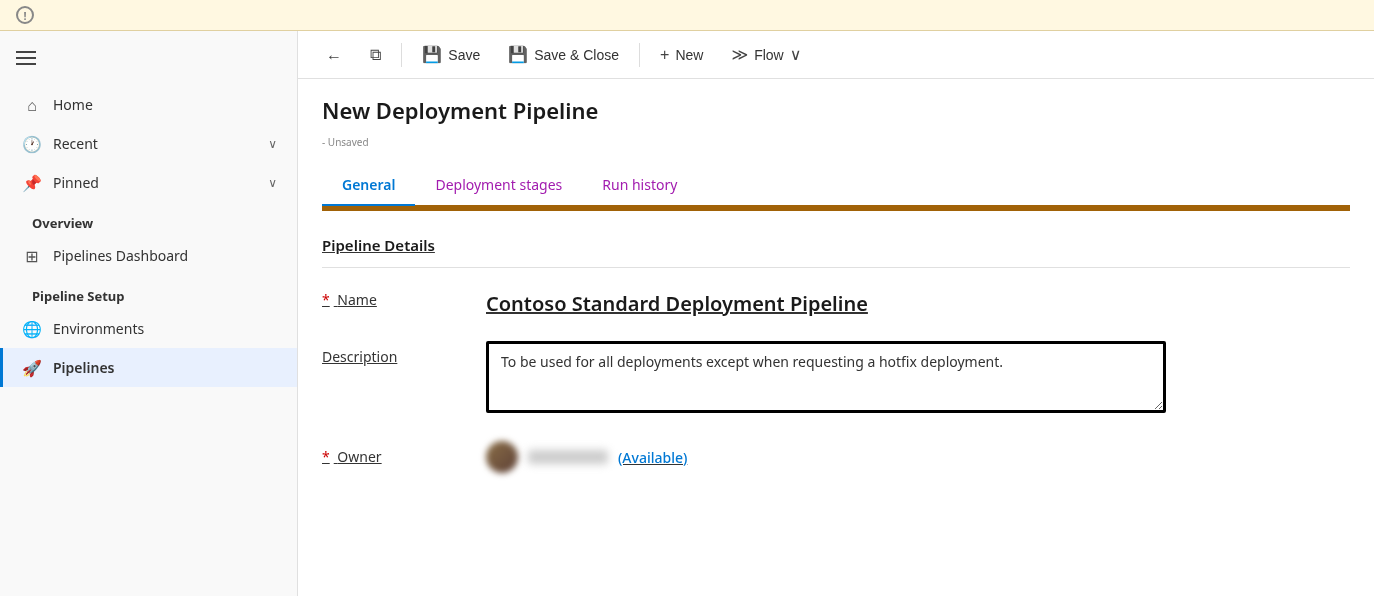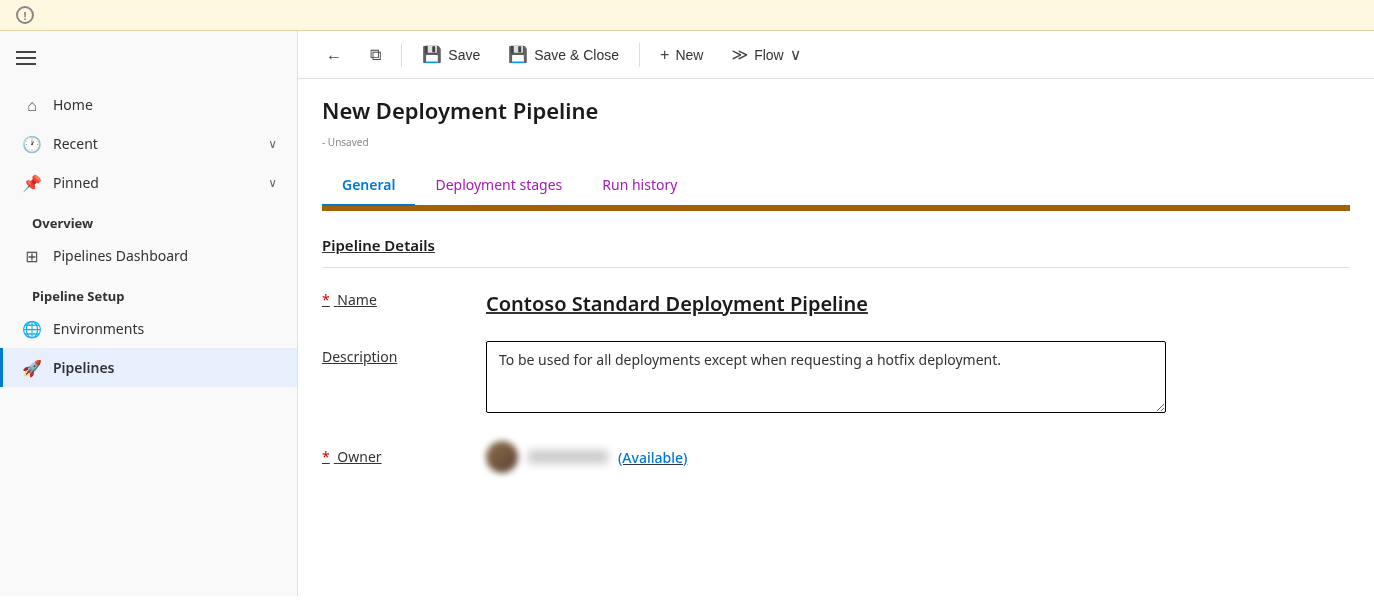--- a/index.html
+++ b/index.html
@@ -197,21 +197,21 @@
     .form-value {
       font-size: 20px;
       font-weight: 600;
       color: #1a1a1a;
       padding-top: 6px;
     }
 
     .form-textarea {
       width: 680px;
       min-height: 72px;
-      border: 1px solid #000000;
+      border: 3px solid #000000;
       border-radius: 2px;
       padding: 8px 12px;
       font-size: 14px;
       font-family: inherit;
       color: #333;
       resize: vertical;
       outline: none;
     }
 
     .owner-row {

